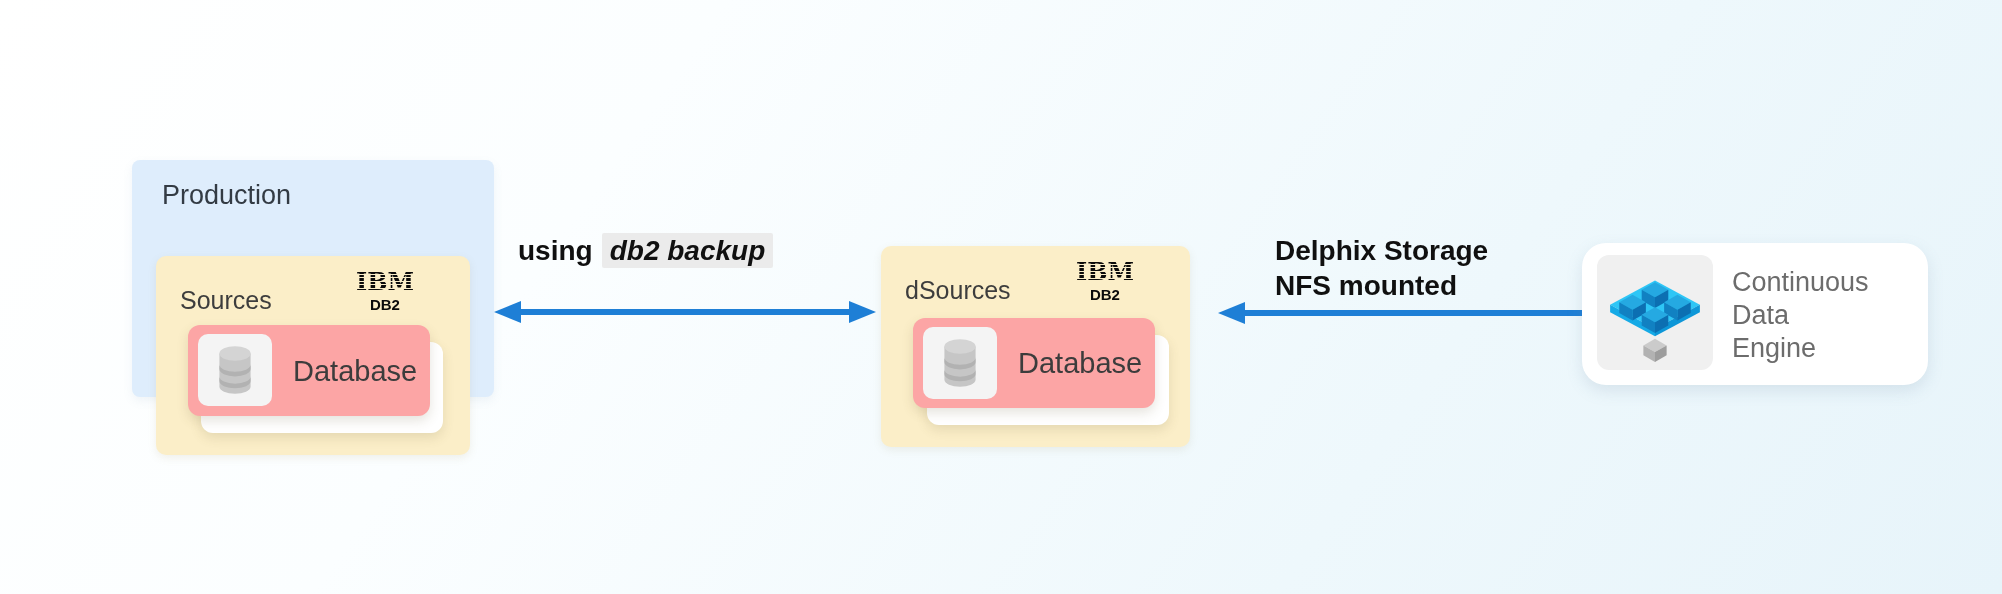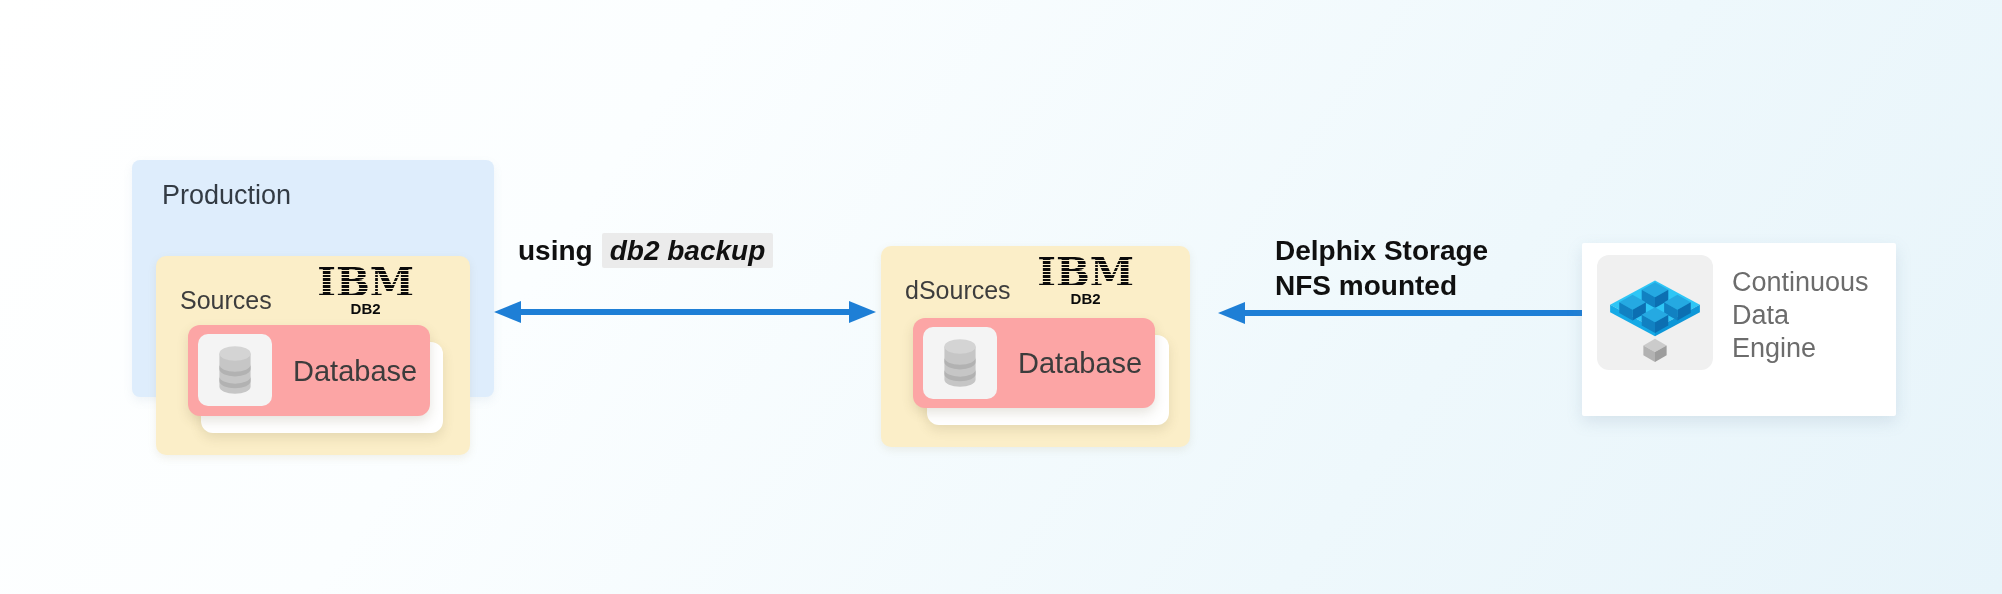--- a/index.html
+++ b/index.html
@@ -30,21 +30,21 @@
     position: absolute; left: 24px; top: 30px;
     font-size: 25px; color: #3d3d3d;
   }
 
   
   .ibm-db2 { position: absolute; top: 13px; text-align: center; line-height: 1; }
   .ibm-db2.in-sources { right: 56px; }
   .ibm-wordmark {
     display: inline-block; position: relative;
     font-family: "DejaVu Serif", "Liberation Serif", serif;
-    font-weight: 900; font-size: 40px; line-height: 26px;
+    font-weight: 900; font-size: 24px; line-height: 26px;
     color: #0b0b0b; letter-spacing: 0px;
   }
   .ibm-wordmark::after {
     
     content: ""; position: absolute; left: -2px; right: -2px; top: -1px; bottom: -1px;
     background: repeating-linear-gradient(to bottom, transparent 0 2.1px, #fbeec8 2.1px 3.5px);
     pointer-events: none;
   }
   .db2-label {
     display: block; margin-top: 2px;
@@ -85,23 +85,24 @@
   .nfs-label { left: 1275px; top: 233px; }
   .code-chip {
     display: inline-block; background: #ebebeb; font-style: italic;
     font-weight: bold; padding: 0 8px; margin-left: 9px; border-radius: 2px;
   }
   .arrow1 { left: 494px; top: 299px; }
   .arrow2 { left: 1218px; top: 300px; }
 
   
   .engine-card {
-    left: 1582px; top: 243px; width: 314px; height: 173px;
-    background: #ffffff; border-radius: 2px;
+    left: 1582px; top: 243px; width: 314px; height: 142px;
+    background: #ffffff; border-radius: 24px;
     box-shadow: 0 6px 16px rgba(110,140,165,0.18);
+    padding-left: 32px;
   }
   .engine-icon-tile {
     position: absolute; left: 15px; top: 12px; width: 116px; height: 115px;
     background: #f0f0f0; border-radius: 12px;
     display: flex; align-items: center; justify-content: center;
   }
   .engine-label {
     position: absolute; left: 150px; top: 23px;
     font-size: 27px; line-height: 33px; color: #6c6c6c;
     white-space: pre-line;

